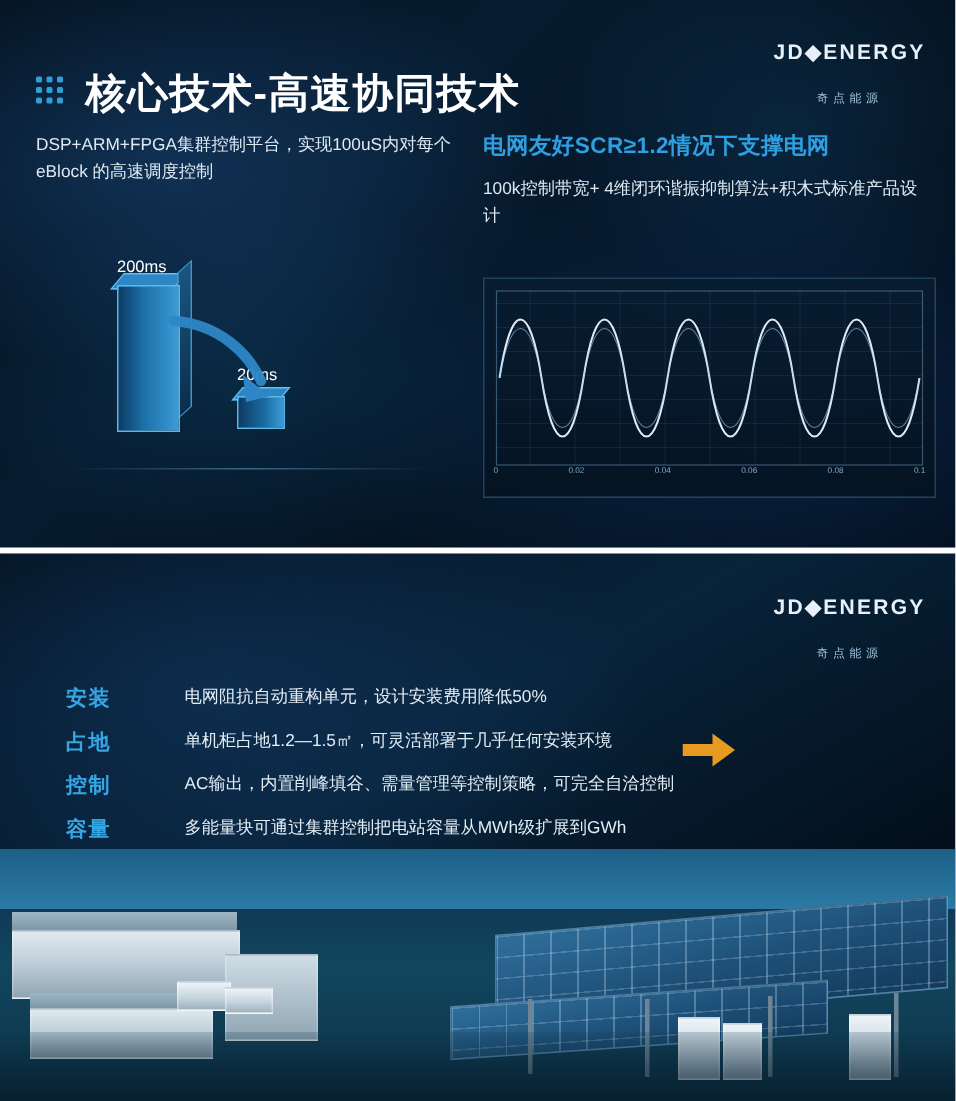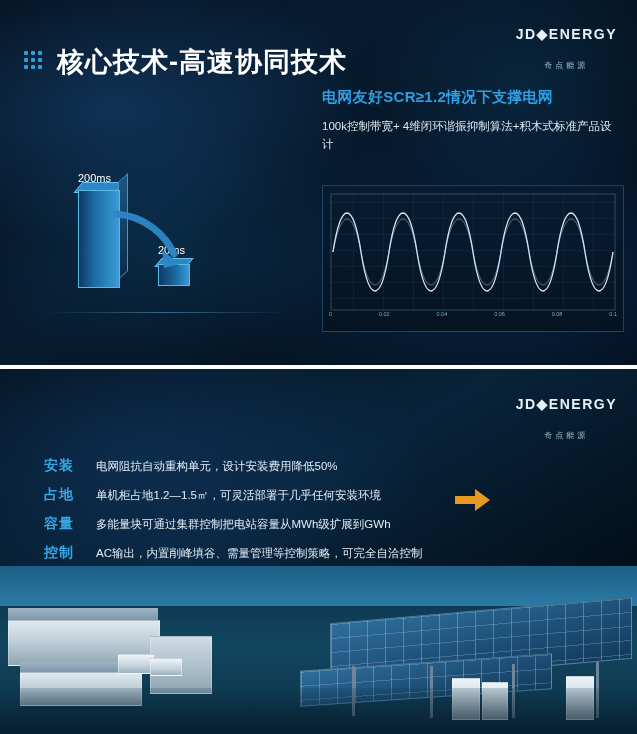--- a/index.html
+++ b/index.html
@@ -210,22 +210,23 @@
   }
   .slide2 .slide-title-row { left: 24px; top: 27px; }
 
   .spec-list {
     position: absolute;
     left: 44px; top: 88px;
     width: 430px;
   }
   .spec-row {
     display: flex;
-    align-items: flex-end;
+    align-items: flex-start;
     margin-bottom: 11px;
+    gap: 27px;
   }
   .spec-key {
     color: #35a6e4;
     font-size: 14px;
     font-weight: bold;
     width: 52px;
     flex: 0 0 52px;
     letter-spacing: 1px;
   }
   .spec-val {
@@ -326,20 +327,21 @@
       </span>
       <h1 class="slide-title">核心技术-高速协同技术</h1>
     </div>
 
     <div class="logo">
       <div class="logo-main">JD◆ENERGY</div>
       <div class="logo-sub">奇点能源</div>
     </div>
 
     <div class="col col-left">
+      <div class="col-body">DSP+ARM+FPGA集群控制平台，实现100uS内对每个eBlock 的高速调度控制</div>
     </div>
 
     <div class="col col-right">
       <div class="col-head">电网友好SCR≥1.2情况下支撑电网</div>
       <div class="col-body">100k控制带宽+ 4维闭环谐振抑制算法+积木式标准产品设计</div>
     </div>
 
     <div class="bars">
       <div class="bar-label lbl-200">200ms</div>
       <div class="bar-big-top"></div>
@@ -401,26 +403,26 @@
     <div class="spec-list">
       <div class="spec-row">
         <div class="spec-key">安装</div>
         <div class="spec-val">电网阻抗自动重构单元，设计安装费用降低50%</div>
       </div>
       <div class="spec-row">
         <div class="spec-key">占地</div>
         <div class="spec-val">单机柜占地1.2—1.5㎡，可灵活部署于几乎任何安装环境</div>
       </div>
       <div class="spec-row">
+        <div class="spec-key">控制</div>
+        <div class="spec-val">AC输出，内置削峰填谷、需量管理等控制策略，可完全自洽控制</div>
+      </div>
+      <div class="spec-row">
         <div class="spec-key">容量</div>
         <div class="spec-val">多能量块可通过集群控制把电站容量从MWh级扩展到GWh</div>
-      </div>
-      <div class="spec-row">
-        <div class="spec-key">控制</div>
-        <div class="spec-val">AC输出，内置削峰填谷、需量管理等控制策略，可完全自洽控制</div>
       </div>
     </div>
 
     <svg class="plug-arrow" width="36" height="26">
       <path d="M0,13 L22,13" stroke="#e79a1f" stroke-width="8" fill="none"></path>
       <path d="M20,2 L35,13 L20,24 Z" fill="#e79a1f"></path>
     </svg>
 
 
     <div class="photo">

